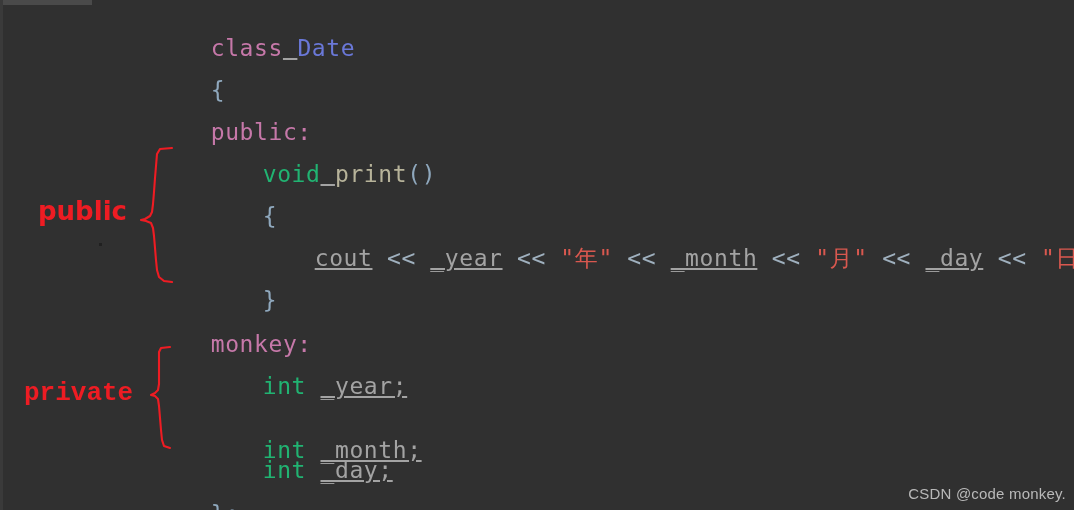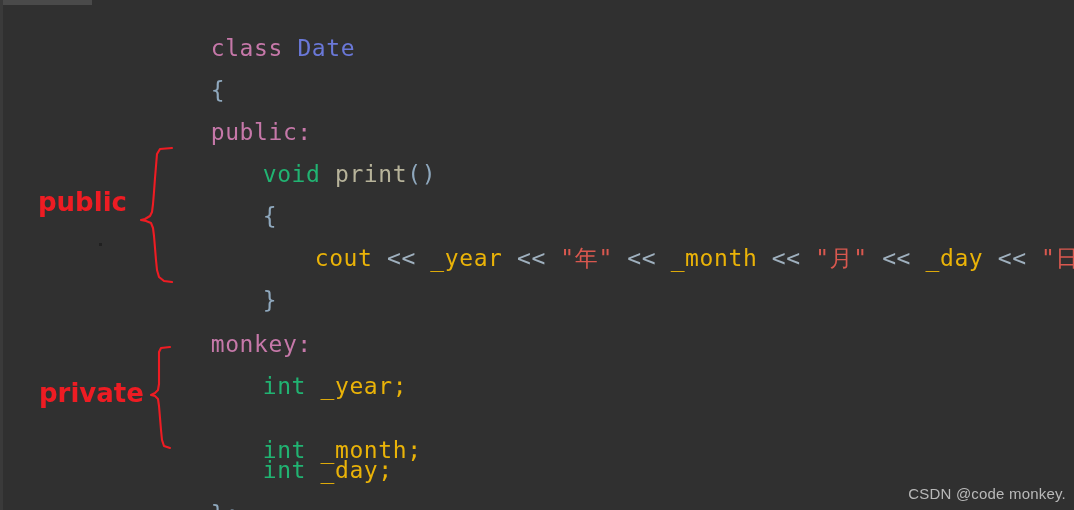--- a/index.html
+++ b/index.html
@@ -52,21 +52,21 @@
     font-family: "DejaVu Sans Mono", monospace;
     text-align: center;
   }
 
   
   .tok-kw      { color: #c678a9; }   
   .tok-type    { color: #6a78d8; }   
   .tok-green   { color: #21b372; }   
   .tok-fn      { color: #b7b39a; }   
   .tok-punct   { color: #8fa8bd; }   
-  .tok-plain   { color: #eab308; }   
+  .tok-plain   { color: #a3a3a3; text-decoration: underline; }   
   .tok-str     { color: #d9584f; }   
   .tok-op      { color: #9fb0be; }   
 
   
   .annot-label {
     position: absolute;
     color: #ee1c23;
     font-family: "DejaVu Sans", sans-serif;
     font-weight: bold;
     font-size: 26px;
@@ -144,29 +144,29 @@
 
     <div class="line" style="top:428px; left:176px;">
       <span class="tok-green">int</span><span> </span><span class="tok-plain">_day;</span>
     </div>
 
     <div class="line" style="top:472px;">
       <span class="tok-punct">};</span>
     </div>
   </div>
 
-  <div class="annot-label" style="left:38px; top:187px;">public</div>
+  <div class="annot-label" style="left:38px; top:196px;">public</div>
 
   <svg class="brace-svg" style="left:140px; top:144px; width:44px; height:148px;" viewBox="0 0 44 148">
     <path d="M 32 4 L 20 5 L 17 10 L 16 22 L 15 34 L 14 48 L 13 60 L 12 68 L 10 72 L 5 75 L 1 76 L 6 77 L 11 79 L 13 84 L 14 92 L 15 104 L 16 116 L 17 126 L 19 133 L 24 137 L 32 138" fill="none" stroke="#ee1c23" stroke-width="2.1" stroke-linecap="round" stroke-linejoin="round"></path>
   </svg>
 
   <div class="dot-artifact" style="left:99px; top:243px;"></div>
 
-  <div class="annot-label" style="left:39px; top:378px;">private</div>
+  <div class="annot-label" style="left:24px; top:378px;font-family:Liberation Mono, monospace;">private</div>
 
   <svg class="brace-svg" style="left:148px; top:344px; width:30px; height:112px;" viewBox="0 0 30 112">
     <path d="M 22 3 L 13 4 L 11 8 L 11 18 L 11 30 L 11 40 L 10 46 L 7 49 L 3 51 L 7 52 L 10 55 L 11 62 L 12 74 L 13 86 L 14 96 L 16 102 L 22 104" fill="none" stroke="#ee1c23" stroke-width="2.1" stroke-linecap="round" stroke-linejoin="round"></path>
   </svg>
 
   <div class="watermark" style="right:8px; bottom:8px;">CSDN @code monkey.</div>
 
 </div>
 
 </body></html>

